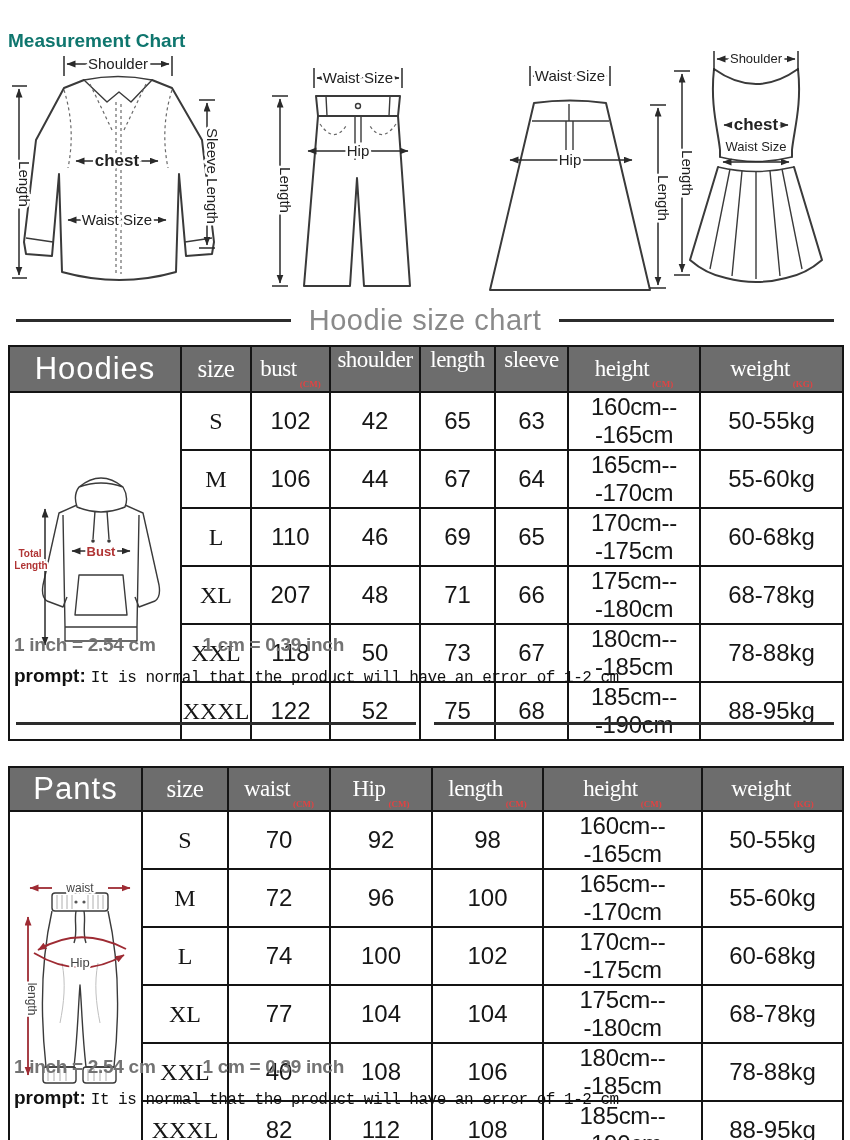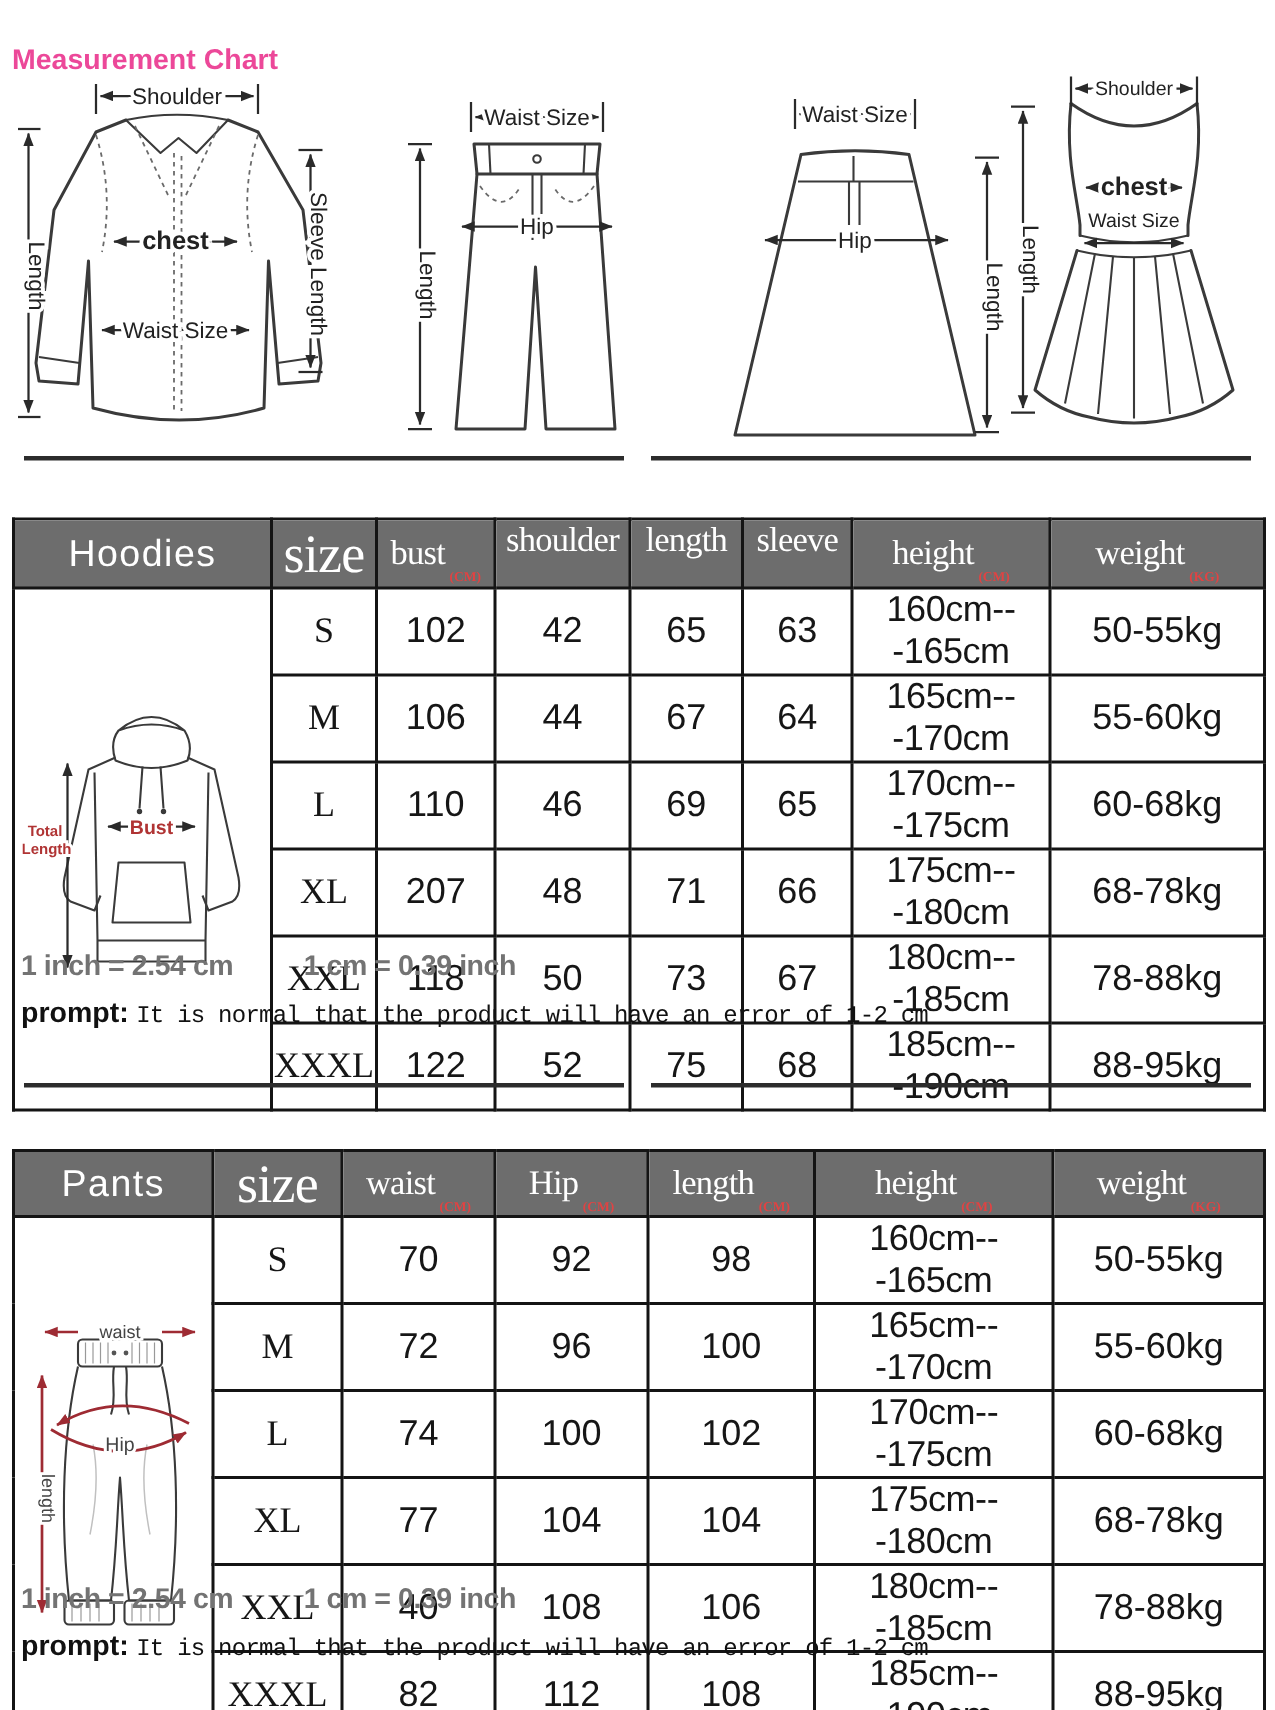--- a/index.html
+++ b/index.html
@@ -1,20 +1,20 @@
 <!DOCTYPE html>
 <html><head>
 <meta charset="utf-8">
 <style>
   html,body{margin:0;padding:0;background:#fff;}
   .page{position:relative;width:850px;height:1140px;background:#fff;overflow:hidden;
         font-family:"Liberation Sans",sans-serif;color:#1a1a1a;}
 
   
-  .m-title{position:absolute;left:8px;top:30px;font-size:19px;font-weight:700;color:#ec4899;margin:0;}
+  .m-title{position:absolute;left:8px;top:30px;font-size:19px;font-weight:700;color:#0f766e;margin:0;}
   .diag{position:absolute;}
   .g{fill:none;stroke:#3a3a3a;stroke-width:2;stroke-linejoin:round;stroke-linecap:round;}
   .g2{fill:none;stroke:#3a3a3a;stroke-width:1.4;stroke-linejoin:round;}
   .gd{fill:none;stroke:#6a6a6a;stroke-width:1.2;stroke-dasharray:3 3;}
   .arr{stroke:#2a2a2a;stroke-width:1.5;fill:none;
        marker-start:url(#ah);marker-end:url(#ah);}
   .rarr{stroke:#9e2b33;stroke-width:1.8;fill:none;
         marker-start:url(#ahr);marker-end:url(#ahr);}
   .rarr1{stroke:#9e2b33;stroke-width:1.8;fill:none;marker-end:url(#ahr);}
   .tick{stroke:#2a2a2a;stroke-width:1.5;}
@@ -31,23 +31,23 @@
 
   
   .chart-heading{position:absolute;left:0;right:0;display:flex;align-items:center;gap:18px;padding:0 16px;}
   .chart-heading .line{flex:1;height:3px;background:#2c2c2c;}
   .chart-heading h2{margin:0;font-size:29px;font-weight:400;color:#8a8a8a;letter-spacing:.5px;}
 
   
   table.size-table{position:absolute;left:8px;border-collapse:collapse;table-layout:fixed;width:834px;}
   .size-table th,.size-table td{border:2px solid #141414;text-align:center;padding:0;overflow:hidden;}
   .size-table thead th{background:#6d6d6d;color:#fff;height:42px;font-weight:400;}
-  .product-th{font-size:25px;letter-spacing:1px;font-family:"Liberation Sans",sans-serif;}
+  .product-th{font-size:31px;letter-spacing:1px;font-family:"Liberation Sans",sans-serif;}
   .col-label{font-family:"Liberation Serif",serif;font-size:23px;letter-spacing:-.5px;}
-  .size-label{font-size:36px;}
+  .size-label{font-size:25px;}
   .unit{display:inline-block;font-family:"Liberation Serif",serif;font-size:9px;font-weight:700;
         color:#e04343;transform:translateY(11px);margin-left:3px;}
   .size-table tbody tr{height:38px;}
   .size-table tbody td{font-size:24px;color:#161616;background:#fff;}
   .size-cell{font-family:"Liberation Serif",serif;font-size:28px;}
   .height-cell{font-size:17px;letter-spacing:-.3px;}
   .weight-cell{font-size:21px;}
   .diagram-cell{vertical-align:middle;}
 
   
@@ -164,20 +164,21 @@
       <path class="arr" d="M16,29 L16,227"></path>
     </g>
     <text class="lbl lbls" x="90" y="18">Shoulder</text>
     <text class="lbl lblb" x="90" y="85">chest</text>
     <text class="lbl lbls" x="90" y="106">Waist Size</text>
     <text class="lbl" x="16" y="128" transform="rotate(90 16 128)">Length</text>
   </svg>
 
   <div class="chart-heading" style="top:304px">
     <span class="line"></span>
+    <h2>Hoodie size chart</h2>
     <span class="line"></span>
   </div>
 
   <table class="size-table" style="top:345px">
     <colgroup>
       <col style="width:172px">
         <col style="width:70px">
         <col style="width:79px">
         <col style="width:90px">
       <col style="width:75px">

